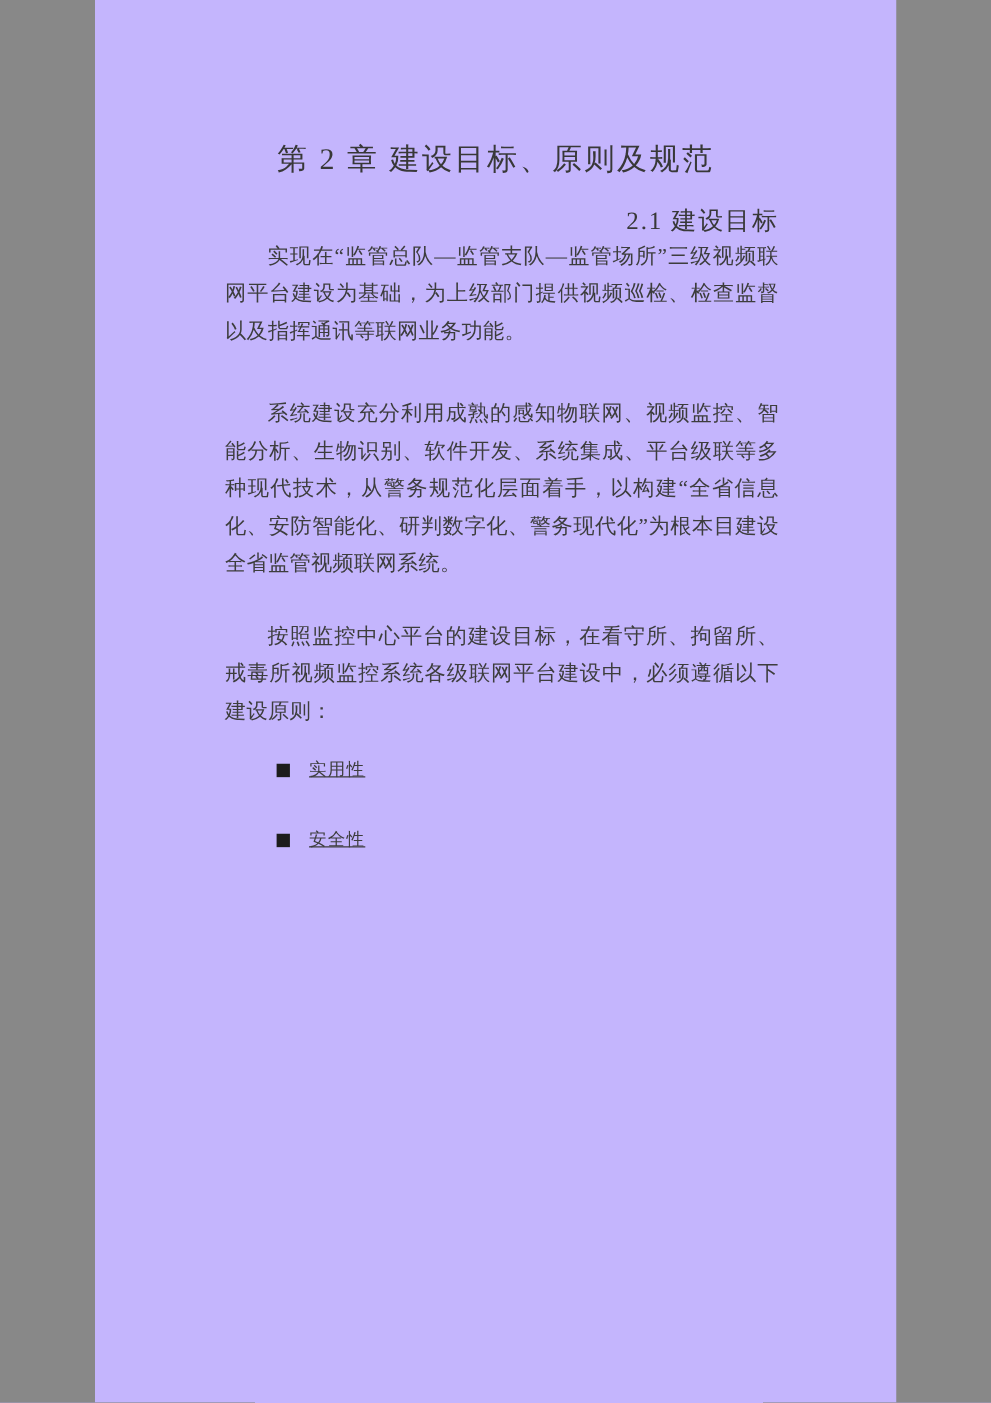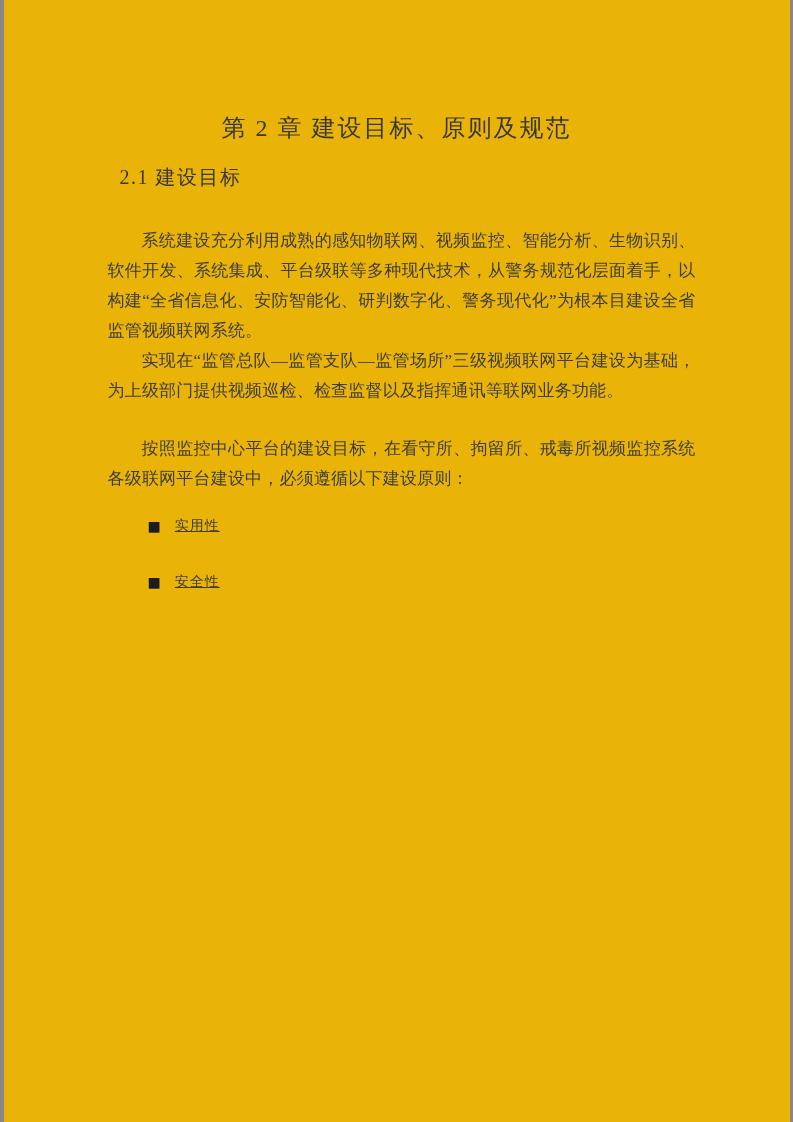--- a/index.html
+++ b/index.html
@@ -1,22 +1,22 @@
 <!DOCTYPE html>
 <html><head>
 <meta charset="utf-8">
 <style>
   * { margin: 0; padding: 0; box-sizing: border-box; }
   html, body { background: #888; }
   .page {
     position: relative;
-    width: 786px;
+    width: 641px;
     height: 1122px;
     margin: 0 auto;
-    background: #eab308;
+    background: #c4b5fd;
     overflow: hidden;
     font-family: "Liberation Serif", "DejaVu Serif", serif;
     color: #3d3d3d;
   }
   .content {
     padding: 0 94px 0 104px;
   }
   .doc-title {
     margin-top: 112px;
     font-size: 24px;
@@ -27,21 +27,21 @@
     color: #383838;
     white-space: nowrap;
   }
   .section-heading {
     font-size: 20px;
     line-height: 26px;
     font-weight: normal;
     letter-spacing: 1.5px;
     color: #383838;
   }
-  .section-heading.first { margin: 20px 0 0 12px; }
+  .section-heading.first { margin: 20px 0 0 12px; text-align: right; }
   .section-heading.second { margin: 52px 0 0 12px; }
   p.body {
     font-size: 17px;
     line-height: 30px;
     letter-spacing: 0.2px;
     text-align: justify;
     text-indent: 2em;
     color: #3d3d3d;
   }
   p.p1 { margin-top: 36px; }
@@ -74,23 +74,23 @@
 </head>
 <body>
 
 <div class="page">
   <h1 class="doc-title">第 2 章 建设目标、原则及规范</h1>
 
   <div class="content">
 
     <h2 class="section-heading first">2.1 建设目标</h2>
 
+    <p class="body p2">实现在“监管总队—监管支队—监管场所”三级视频联网平台建设为基础，为上级部门提供视频巡检、检查监督以及指挥通讯等联网业务功能。</p>
+
     <p class="body p1">系统建设充分利用成熟的感知物联网、视频监控、智能分析、生物识别、软件开发、系统集成、平台级联等多种现代技术，从警务规范化层面着手，以构建“全省信息化、安防智能化、研判数字化、警务现代化”为根本目建设全省监管视频联网系统。</p>
-
-    <p class="body p2">实现在“监管总队—监管支队—监管场所”三级视频联网平台建设为基础，为上级部门提供视频巡检、检查监督以及指挥通讯等联网业务功能。</p>
 
 
     <p class="body p3">按照监控中心平台的建设目标，在看守所、拘留所、戒毒所视频监控系统各级联网平台建设中，必须遵循以下建设原则：</p>
 
     <div class="bullet-line b1">
       <span class="bullet-marker">■</span>
       <span class="bullet-label">实用性</span>
     </div>
 
 

